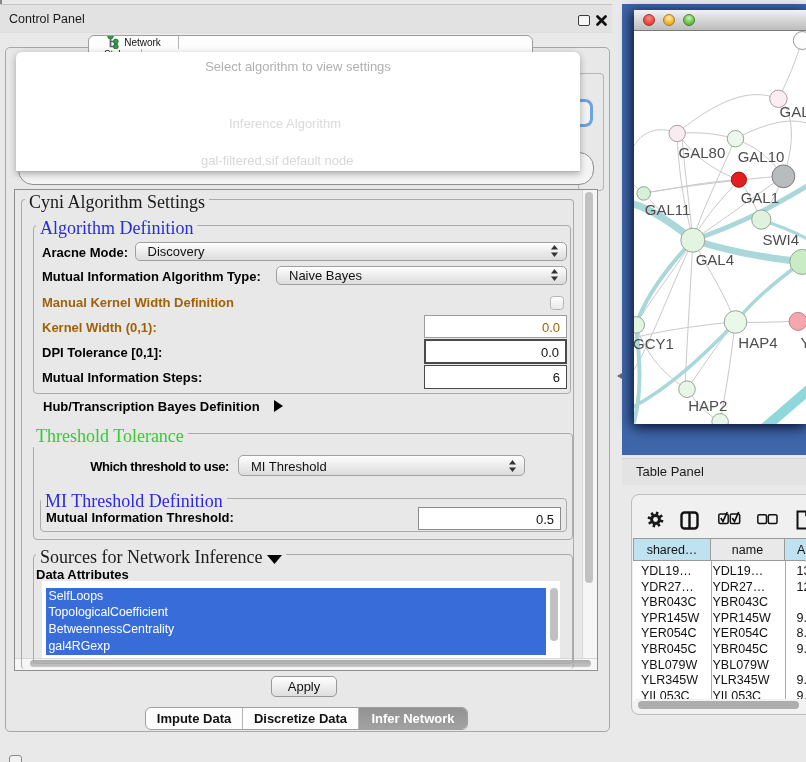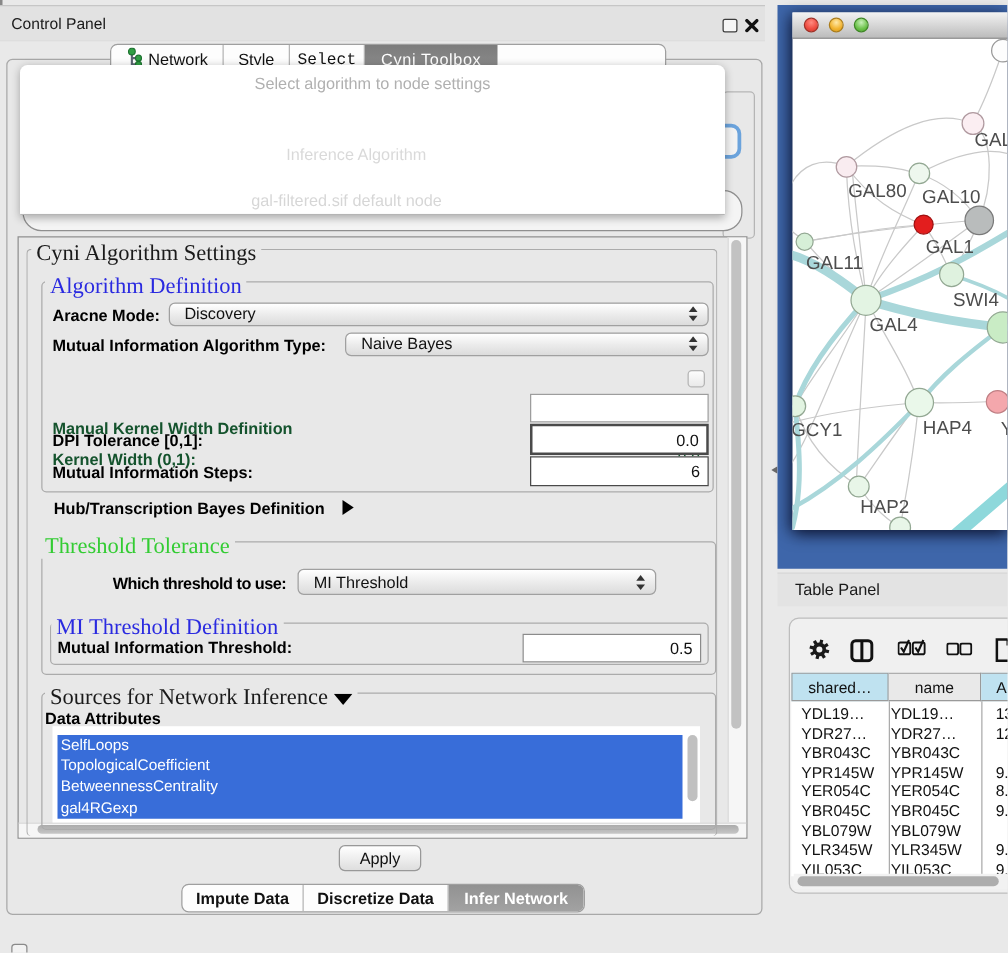--- a/index.html
+++ b/index.html
@@ -1,21 +1,21 @@
 <!DOCTYPE html>
 <html><head>
 <meta charset="utf-8">
 <style>
 * { margin:0; padding:0; box-sizing:border-box; }
 html,body { width:806px; height:762px; overflow:hidden; }
 body { background:#e9e9e9; font-family:"Liberation Sans", sans-serif; color:#111; position:relative; }
 .abs { position:absolute; }
 .b { font-weight:bold; }
 .lbl { font-size:13px; font-weight:bold; color:#000; white-space:nowrap; }
-.gray { color:#14532d;margin-top:40px; }
+.gray { color:#a16207; }
 .group { position:absolute; border:1px solid #ababab; border-radius:4px; }
 .gtitle { position:absolute; font-size:18px; background:#e8e8e8; padding:0 4px; white-space:nowrap;font-family:Liberation Serif, serif; }
 .combo { position:absolute; border:1px solid #a0a0a0; border-radius:5px;
   background:linear-gradient(#ffffff,#ececec 50%,#dcdcdc); font-size:13px; }
 .combo .ct { position:absolute; left:12px; top:50%; transform:translateY(-50%); white-space:nowrap; }
 .carr { position:absolute; right:7px; top:50%; transform:translateY(-50%); width:9px; }
 .field { position:absolute; background:#fff; font-size:13px; text-align:right; }
 .ftxt { position:absolute; right:6px; top:50%; transform:translateY(-50%); }
 </style>
 </head>
@@ -28,21 +28,21 @@
 
   <div class="abs" style="left:578px;top:9.5px;width:11.5px;height:11.5px;border:1.5px solid #3c3c3c;border-radius:2px;background:#f6f6f6;"></div>
 
   <svg class="abs" style="left:596px;top:9.5px" width="11" height="11" viewBox="0 0 11 11">
     <path d="M1.5 1.5 L9.5 9.5 M9.5 1.5 L1.5 9.5" stroke="#111" stroke-width="2.7" stroke-linecap="round"></path>
   </svg>
 </div>
 
 <div class="abs" style="left:5px;top:47px;width:605px;height:685px;border:1px solid #a8a8a8;border-radius:5px;background:#e8e8e8;"></div>
 
-<div class="abs" style="left:88px;top:35px;width:445px;height:24px;border:1px solid #9f9f9f;border-radius:6px;background:#fdfdfd;overflow:hidden;display:flex;font-size:13px;">
+<div class="abs" style="left:88px;top:35px;width:445px;height:24px;border:1px solid #9f9f9f;border-radius:6px;background:#fdfdfd;overflow:hidden;display:flex;font-size:10px;flex-direction:column;">
   <div style="width:90px;border-right:1px solid #b5b5b5;display:flex;align-items:center;justify-content:center;">
     <svg width="14" height="16" viewBox="0 0 14 16" style="margin-right:4px;margin-top:-3px">
       <path d="M4.5 4 L4.5 13.5 L9.5 13.5 M4.5 8.5 L9.5 8.5" stroke="#5a6472" stroke-width="1.7" fill="none"></path>
       <circle cx="4.5" cy="3.2" r="2.7" fill="#2f9e43" stroke="#1d7230" stroke-width="0.9"></circle>
       <circle cx="9.8" cy="8.5" r="2.4" fill="#2f9e43" stroke="#1d7230" stroke-width="0.9"></circle>
       <circle cx="9.8" cy="13.5" r="2.4" fill="#2f9e43" stroke="#1d7230" stroke-width="0.9"></circle>
     </svg>Network</div>
   <div style="width:53px;border-right:1px solid #b5b5b5;display:flex;align-items:center;justify-content:center;">Style</div>
   <div style="width:60px;border-right:1px solid #b5b5b5;display:flex;align-items:center;justify-content:center;font-family:Liberation Mono, monospace;">Select</div>
   <div style="width:106px;background:linear-gradient(#7c7c7c,#8d8d8d);color:#fff;display:flex;align-items:center;justify-content:center;letter-spacing:0.5px;">Cyni Toolbox</div>
@@ -140,21 +140,21 @@
 
 <div class="abs" style="left:271px;top:676px;width:66px;height:21px;border:1px solid #989898;border-radius:5px;background:linear-gradient(#ffffff,#ededed 55%,#dedede);font-size:13px;display:flex;align-items:center;justify-content:center;">Apply</div>
 
 <div class="abs" style="left:145px;top:707px;width:323px;height:23px;border:1px solid #9f9f9f;border-radius:6px;background:#fdfdfd;overflow:hidden;display:flex;font-size:13px;font-weight:bold;">
   <div style="width:97px;border-right:1px solid #b5b5b5;display:flex;align-items:center;justify-content:center;">Impute Data</div>
   <div style="width:116px;border-right:1px solid #b5b5b5;display:flex;align-items:center;justify-content:center;">Discretize Data</div>
   <div style="flex:1;background:linear-gradient(#929292,#a2a2a2);color:#fff;display:flex;align-items:center;justify-content:center;">Infer Network</div>
 </div>
 
 <div class="abs" style="left:16px;top:52px;width:564px;height:120px;background:#fff;border-radius:6px 6px 1px 1px;border-bottom:1px solid #b5b5b5;box-shadow:0 2px 7px rgba(0,0,0,0.3);font-size:13px;">
-  <div style="position:absolute;left:0;top:7px;width:100%;text-align:center;color:#b0b0b0;">Select algorithm to node settings</div>
+  <div style="position:absolute;left:0;top:7px;width:100%;text-align:center;color:#b0b0b0;">Select algorithm to view settings</div>
   <div style="position:absolute;left:213px;top:36px;color:rgba(130,130,130,0.3);margin-top:28px;">Inference Algorithm</div>
   <div style="position:absolute;left:185px;top:101px;color:rgba(120,120,120,0.3);">gal-filtered.sif default node</div>
 </div>
 
 <svg class="abs" style="left:617px;top:373px" width="5" height="6" viewBox="0 0 5 6">
     <path d="M5 0 L0 3 L5 6 Z" fill="#6a6a6a"></path>
   </svg>
 
 <div class="abs" style="left:622px;top:4px;width:184px;height:451px;background:#3e66aa;"></div>
 <div class="abs" style="left:634px;top:10px;width:172px;height:414px;background:#fff;box-shadow:0 4px 12px rgba(0,0,20,0.7), -4px 0 10px rgba(0,0,20,0.35);">

